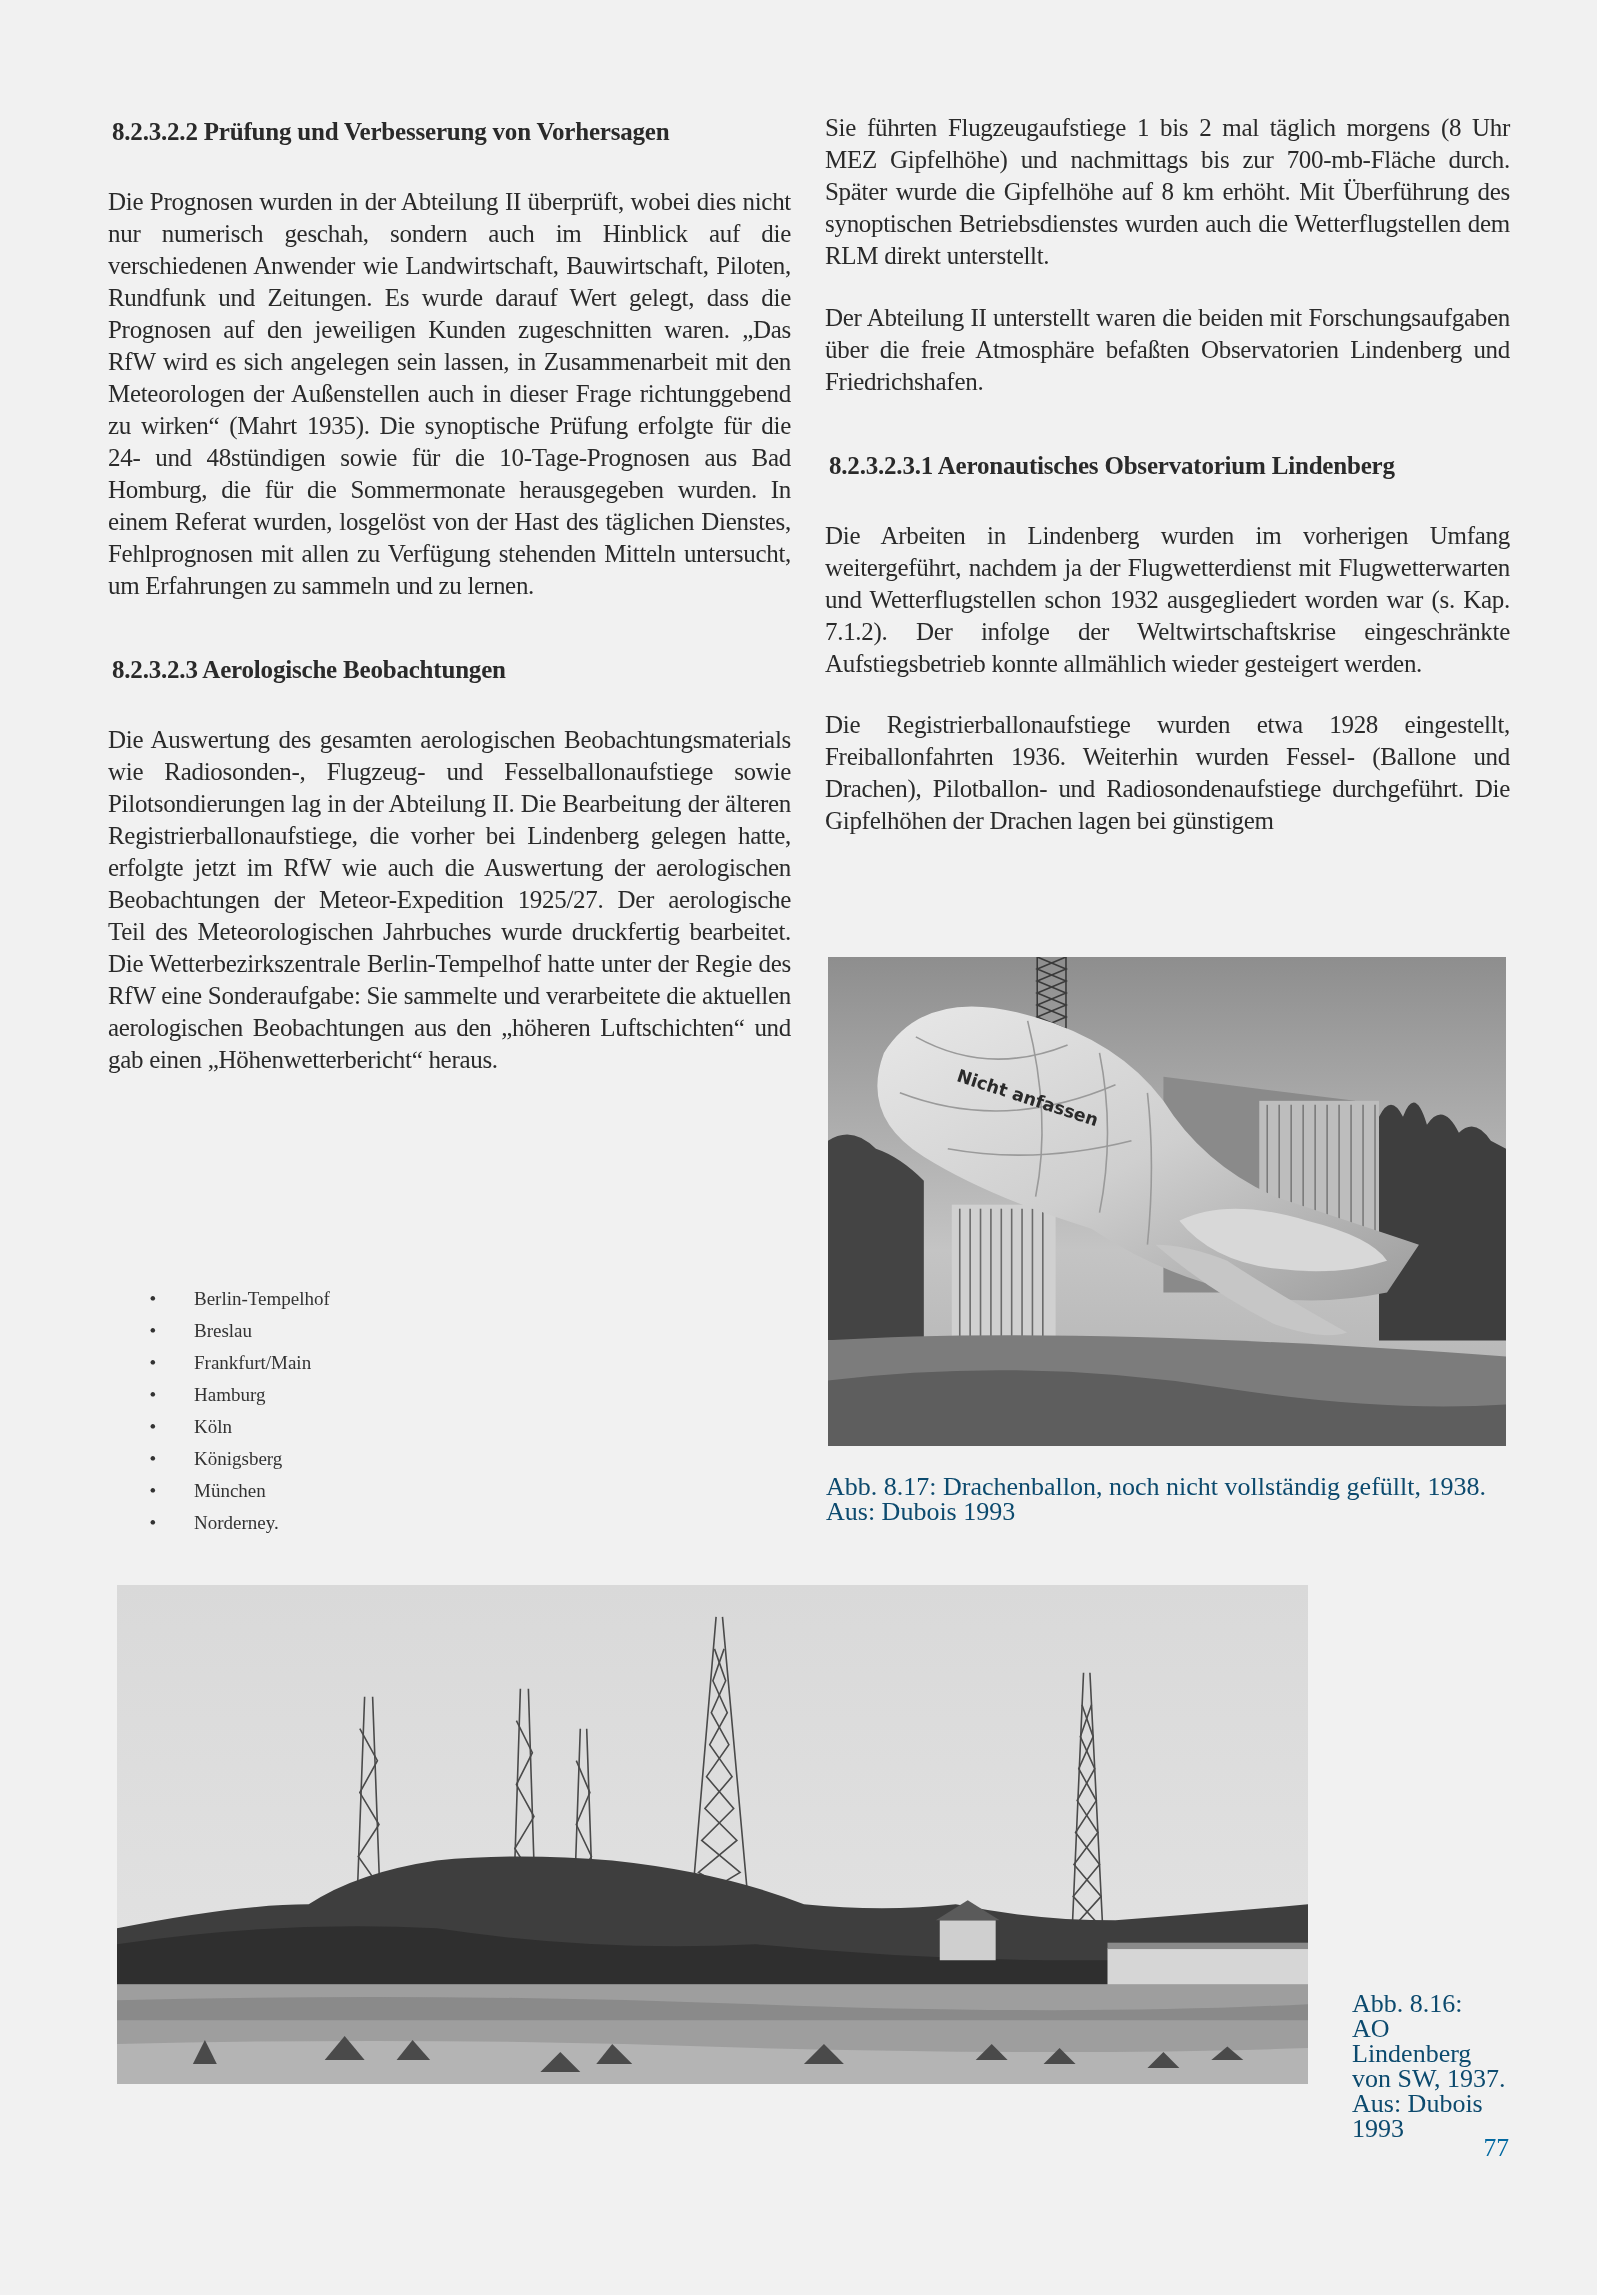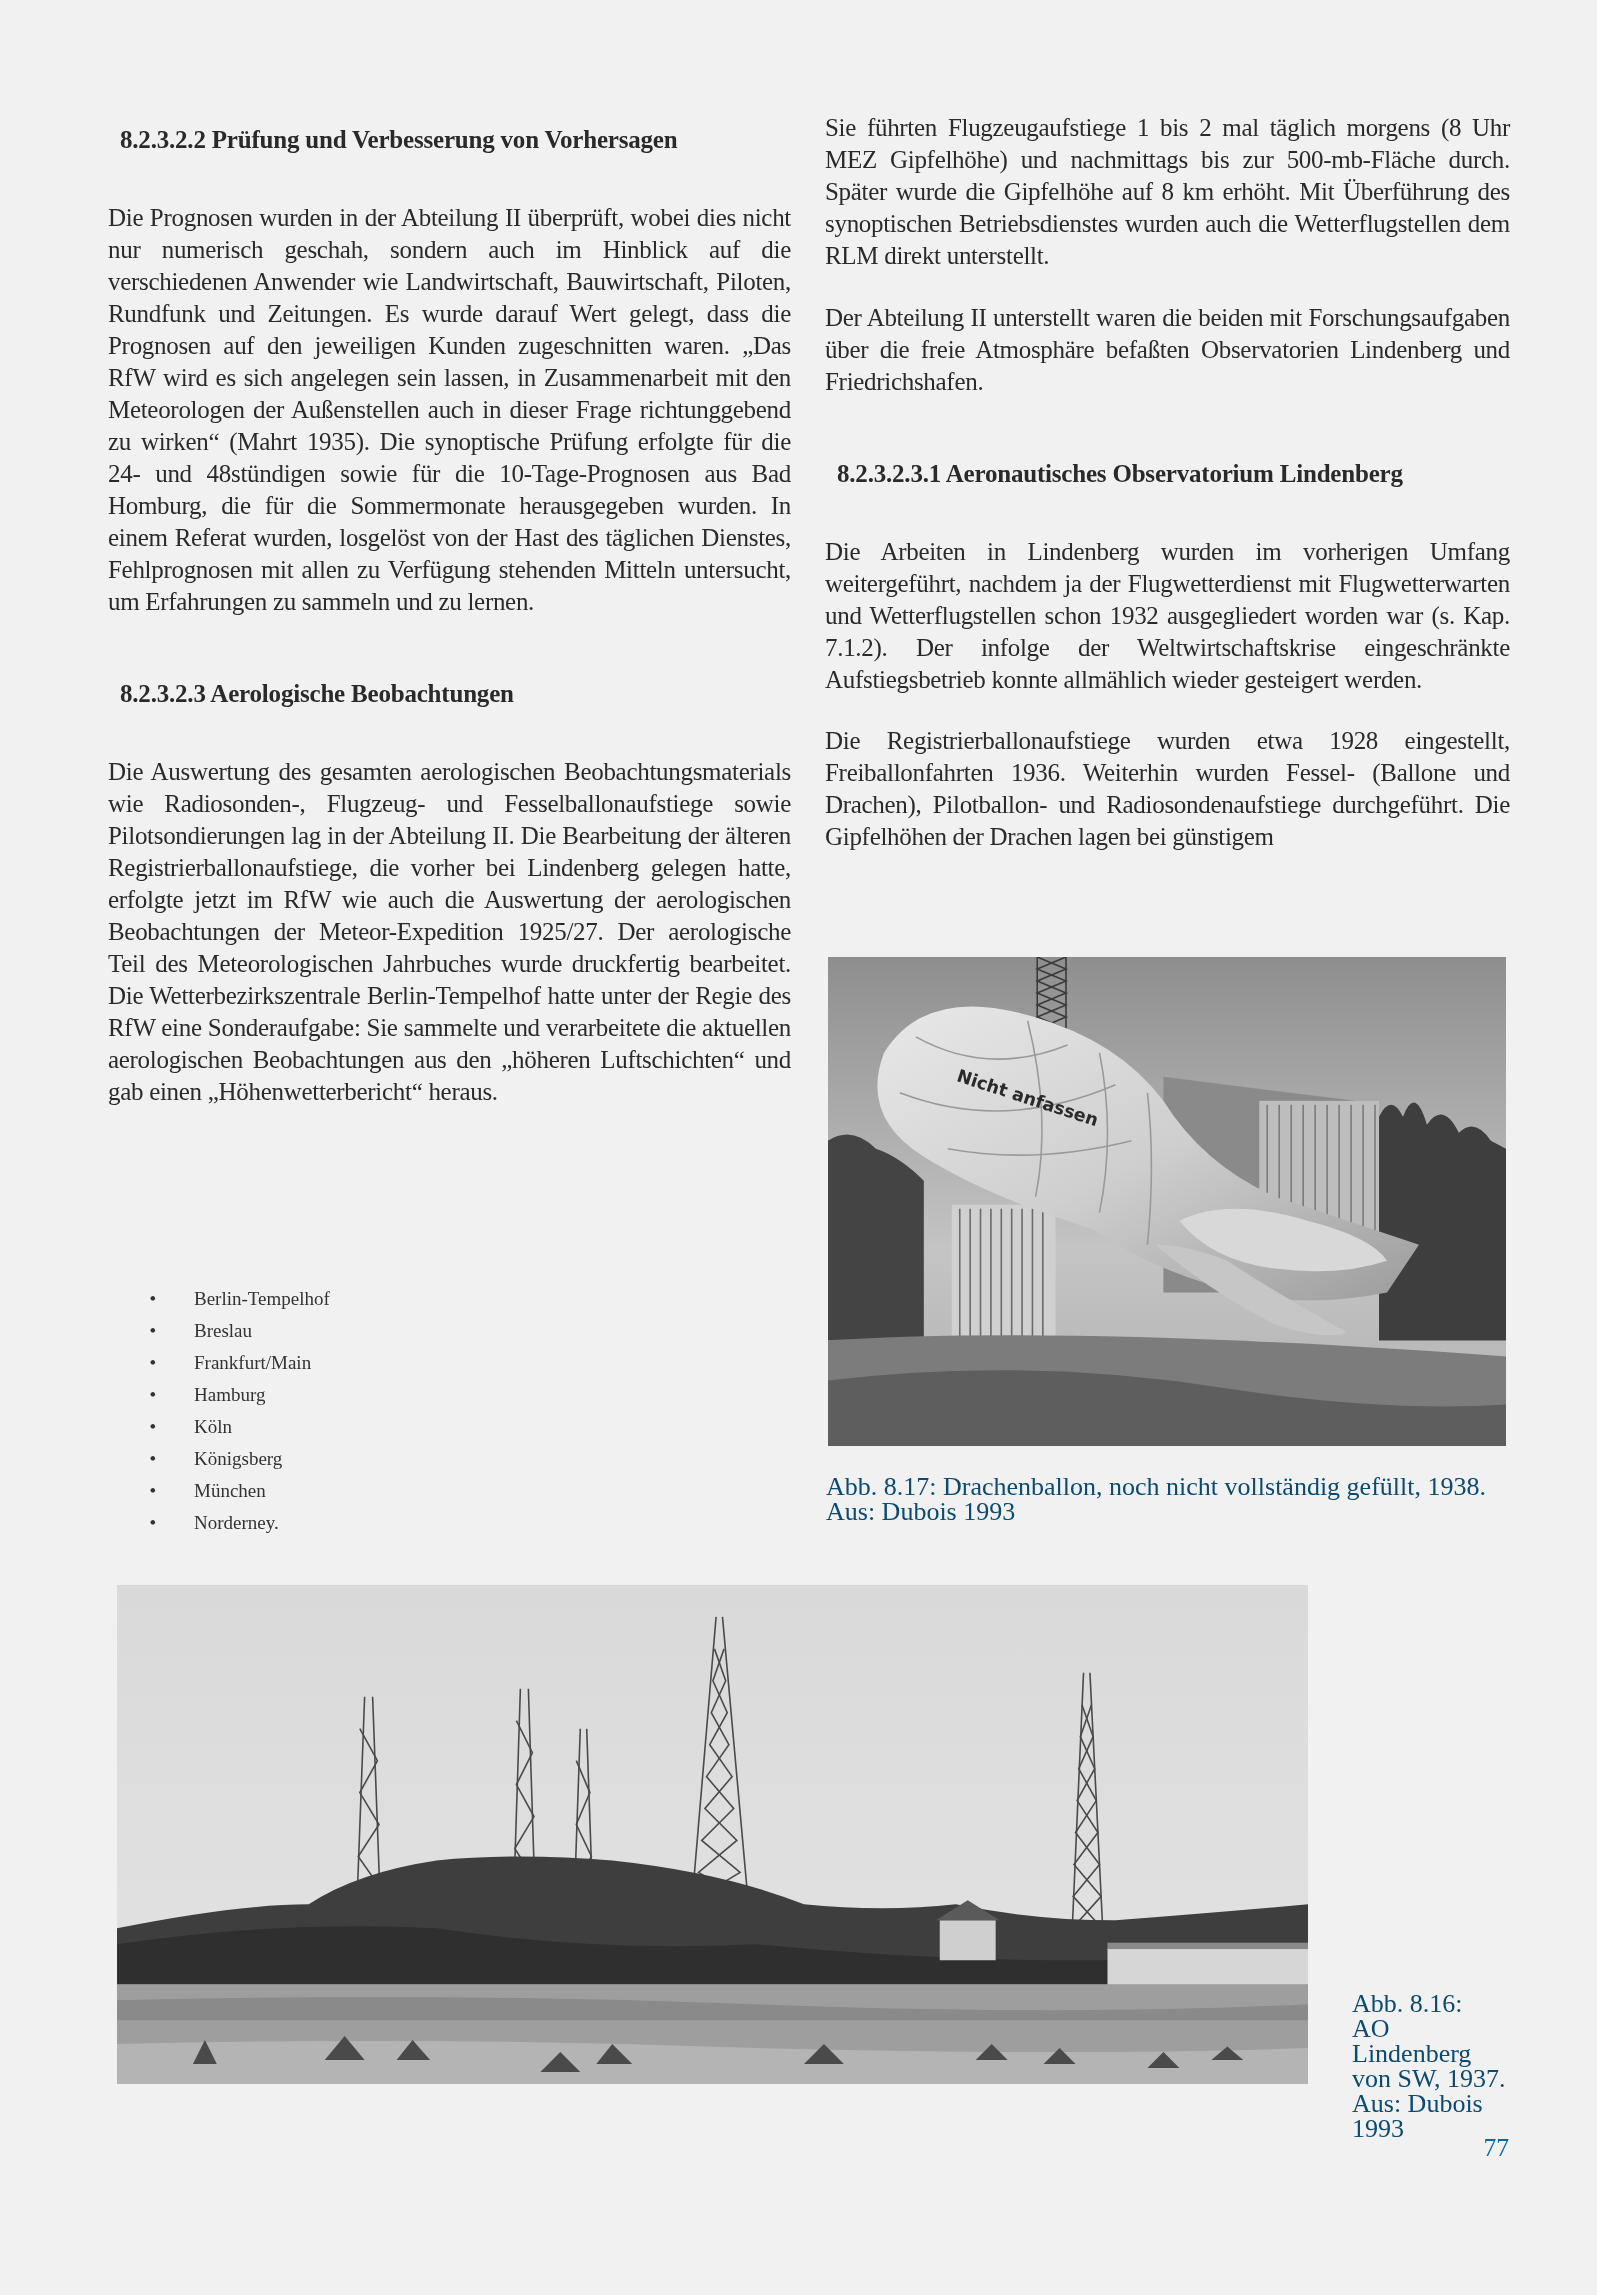--- a/index.html
+++ b/index.html
@@ -12,21 +12,21 @@
       font-family: "Liberation Serif", serif;
     }
     .col { position: absolute; }
     .col-left  { left: 108px;  top: 112px; width: 683px; }
     .col-right { left: 825px; top: 112px; width: 685px; }
 
     .heading {
       font-weight: bold;
       font-size: 25px;
       line-height: 32px;
-      margin: 12px;
+      margin: 4px;
       letter-spacing: -0.2px;
       white-space: nowrap;
     }
     .para {
       font-size: 25px;
       line-height: 32px;
       margin: 0;
       text-align: justify;
       letter-spacing: -0.3px;
       hyphens: manual;
@@ -88,21 +88,21 @@
   <li><span class="dot">•</span><span>Breslau</span></li>
   <li><span class="dot">•</span><span>Frankfurt/Main</span></li>
   <li><span class="dot">•</span><span>Hamburg</span></li>
   <li><span class="dot">•</span><span>Köln</span></li>
   <li><span class="dot">•</span><span>Königsberg</span></li>
   <li><span class="dot">•</span><span>München</span></li>
   <li><span class="dot">•</span><span>Norderney.</span></li>
 </ul>
 
 <div class="col col-right">
-  <p class="para">Sie führten Flugzeugaufstiege 1 bis 2 mal täglich morgens (8 Uhr MEZ Gipfelhöhe) und nachmittags bis zur 500-mb-Fläche durch. Später wurde die Gipfelhöhe auf 8 km erhöht. Mit Überführung des synoptischen Betriebsdienstes wurden auch die Wetterflugstellen dem RLM direkt unterstellt.</p>
+  <p class="para">Sie führten Flugzeugaufstiege 1 bis 2 mal täglich morgens (8 Uhr MEZ Gipfelhöhe) und nachmittags bis zur 700-mb-Fläche durch. Später wurde die Gipfelhöhe auf 8 km erhöht. Mit Überführung des synoptischen Betriebsdienstes wurden auch die Wetterflugstellen dem RLM direkt unterstellt.</p>
   <div class="gap-p"></div>
   <p class="para">Der Abteilung II unterstellt waren die beiden mit Forschungs­aufgaben über die freie Atmosphäre befaßten Observatorien Lindenberg und Friedrichshafen.</p>
   <div class="gap-h" style="height:48px"></div>
   <h2 class="heading">8.2.3.2.3.1 Aeronautisches Observatorium Lindenberg</h2>
   <div class="gap-h"></div>
   <p class="para">Die Arbeiten in Lindenberg wurden im vorherigen Umfang weitergeführt, nachdem ja der Flugwetterdienst mit Flug­wetterwarten und Wetterflugstellen schon 1932 ausgeglie­dert worden war (s. Kap. 7.1.2). Der infolge der Weltwirt­schaftskrise eingeschränkte Aufstiegsbetrieb konnte allmäh­lich wieder gesteigert werden.</p>
   <div class="gap-p"></div>
   <p class="para">Die Registrierballonaufstiege wurden etwa 1928 eingestellt, Freiballonfahrten 1936. Weiterhin wurden Fessel- (Ballone und Drachen), Pilotballon- und Radiosondenaufstiege durch­geführt. Die Gipfelhöhen der Drachen lagen bei günstigem</p>
 </div>
 

